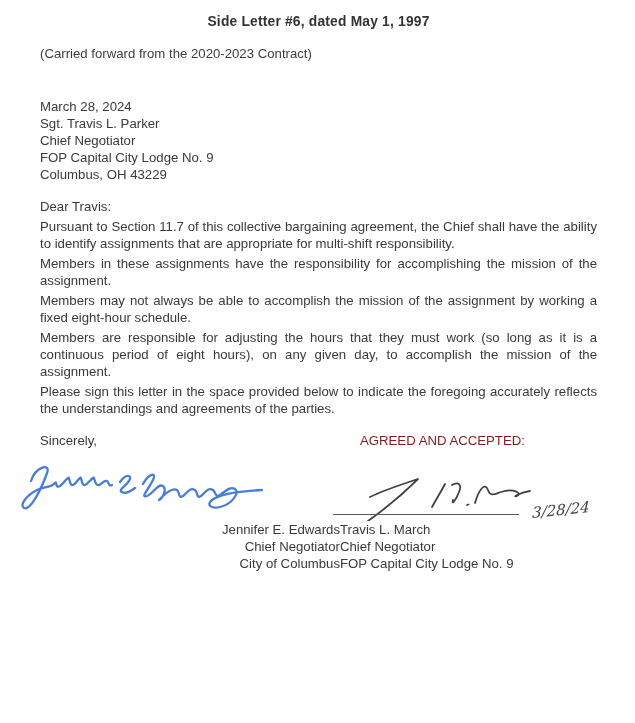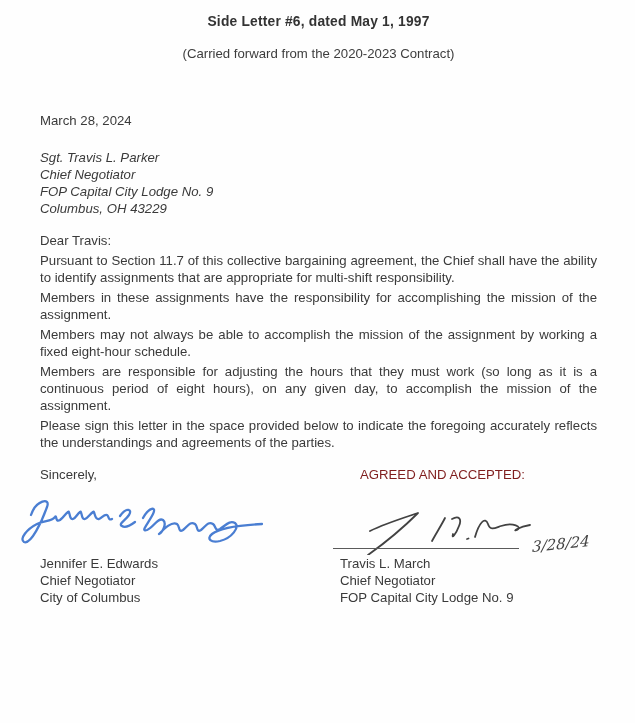--- a/index.html
+++ b/index.html
@@ -21,30 +21,28 @@
     overflow: hidden;
   }
   .title {
     text-align: center;
     font-weight: bold;
     font-size: 13.8px;
     color: #333333;
     letter-spacing: 0.2px;
   }
   .subtitle {
-    text-align: center;
+    text-align: left;
     margin-top: 15px;
     color: #3d3d3d;
   }
   .date-line {
-    margin-top: 50px;
+    margin-top: 36px;
   }
   .recipient-block {
-    margin-top: 20px;
-    font-style: italic;
   }
   .salutation {
     margin-top: 15px;
   }
   .para {
     margin: 3px 0 0 0;
     text-align: justify;
   }
   .closing-row {
     margin-top: 15px;
@@ -100,20 +98,21 @@
     font-size: 15px;
     color: #424242;
     transform: rotate(-6deg) skewX(-8deg);
     white-space: nowrap;
   }
   .name-block div {
     line-height: 17px;
   }
   .name-block-left {
     padding-left: -2px;
+    text-align: right;
   }
 </style>
 </head>
 <body>
 
 <div class="page">
 
   <div class="title">Side Letter #6, dated May 1, 1997</div>
   <div class="subtitle">(Carried forward from the 2020-2023 Contract)</div>
 

